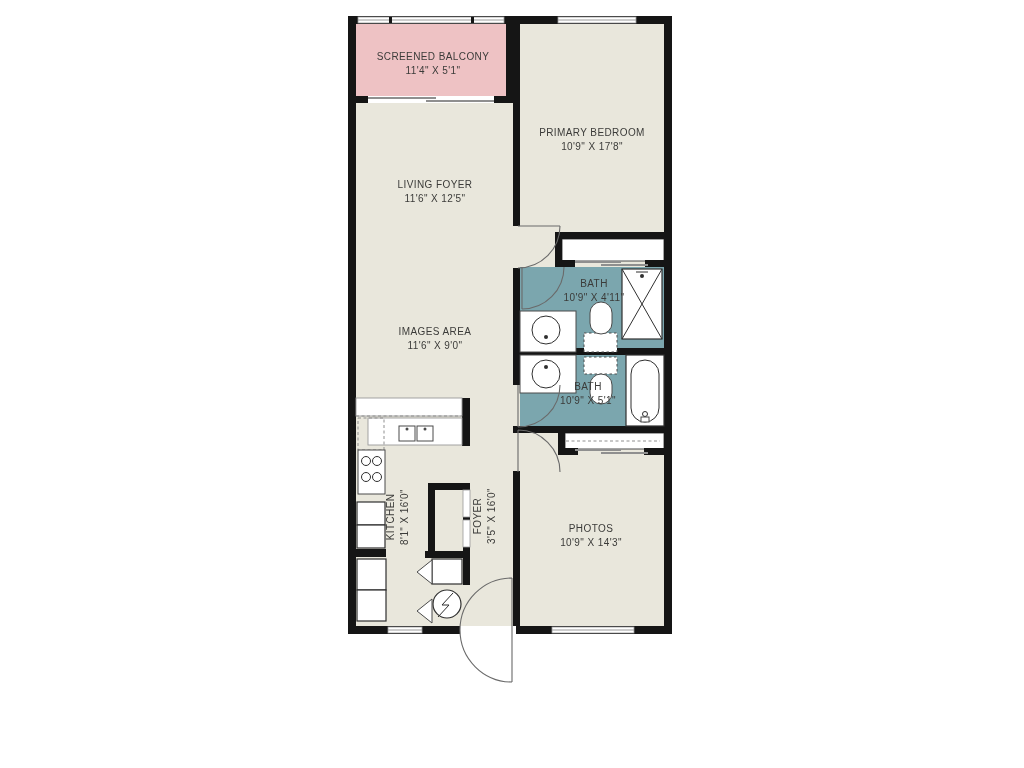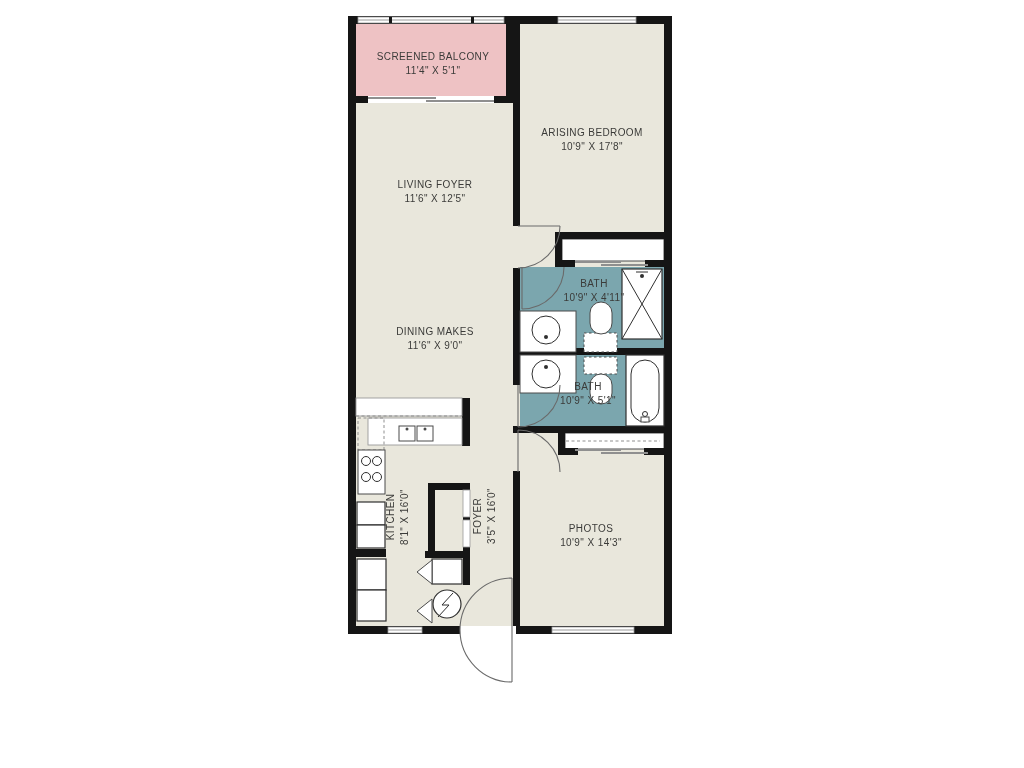--- a/index.html
+++ b/index.html
@@ -162,29 +162,29 @@
       <path class="door" d="M518,430 L518,472 M518,430 A42,42 0 0 1 560,472"></path>
       <path class="door" d="M512,578 L512,682 M512,578 A52,52 0 0 0 460,630 M512,682 A52,52 0 0 1 460,630"></path>
     </g>
   </svg>
 
   <div class="room-label" style="left:433px;top:64px;">
     <div>SCREENED BALCONY</div>
     <div>11'4" X 5'1"</div>
   </div>
   <div class="room-label" style="left:592px;top:140px;">
-    <div>ARISING BEDROOM</div>
+    <div>PRIMARY BEDROOM</div>
     <div>10'9" X 17'8"</div>
   </div>
   <div class="room-label" style="left:435px;top:192px;">
     <div>LIVING FOYER</div>
     <div>11'6" X 12'5"</div>
   </div>
   <div class="room-label" style="left:435px;top:339px;">
-    <div>DINING MAKES</div>
+    <div>IMAGES AREA</div>
     <div>11'6" X 9'0"</div>
   </div>
   <div class="room-label" style="left:594px;top:291px;">
     <div>BATH</div>
     <div>10'9" X 4'11"</div>
   </div>
   <div class="room-label" style="left:588px;top:394px;">
     <div>BATH</div>
     <div>10'9" X 5'1"</div>
   </div>

